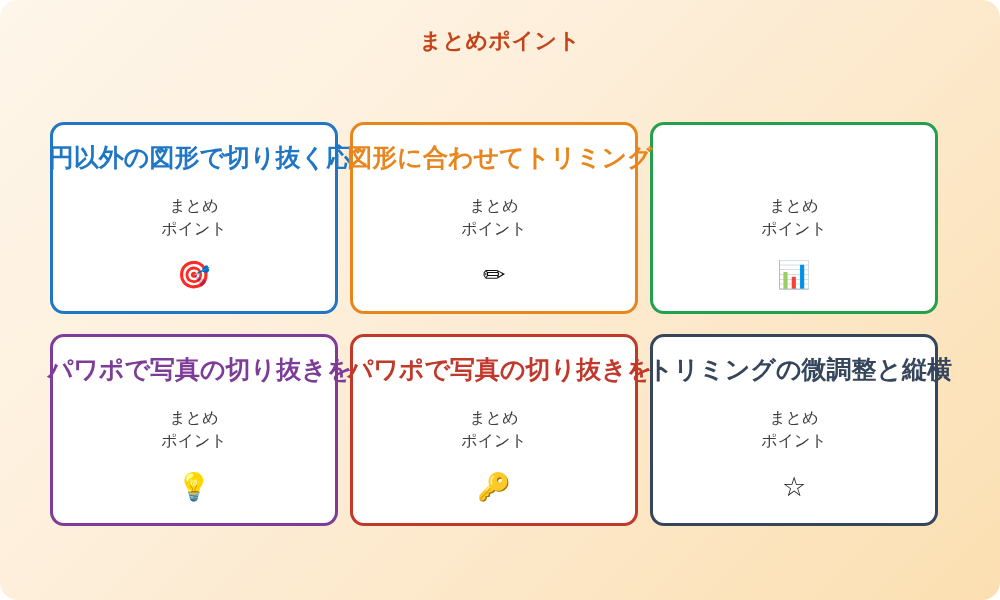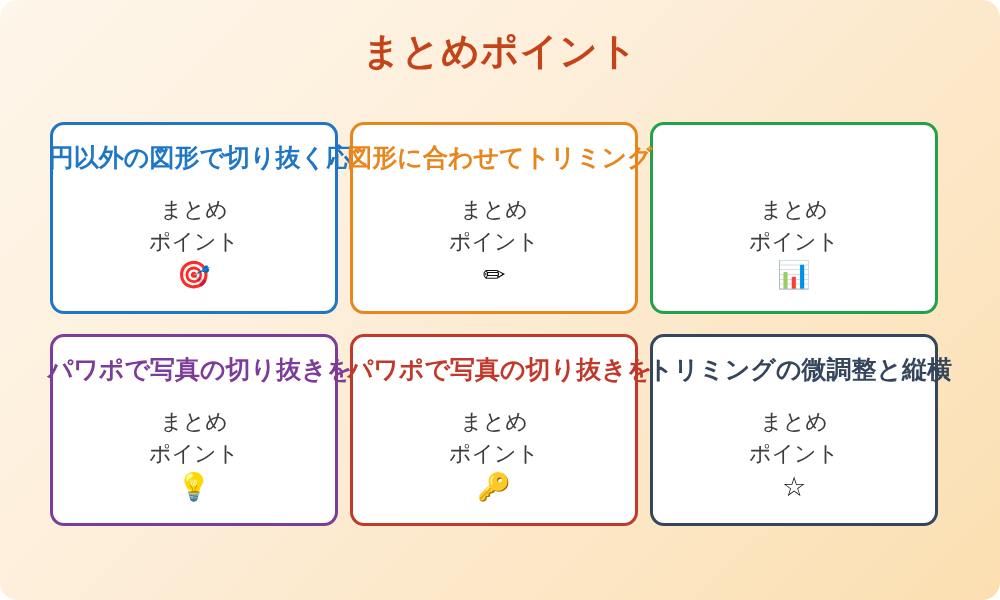--- a/index.html
+++ b/index.html
@@ -22,21 +22,21 @@
     border-radius: 18px;
     overflow: hidden;
   }
 
   #page-title {
     position: absolute;
     top: 26px;
     left: 0;
     width: 1000px;
     text-align: center;
-    font-size: 38px;
+    font-size: 22px;
     font-weight: bold;
     letter-spacing: 0.5px;
     color: #C4441A;
     white-space: nowrap;
   }
 
   #card-grid {
     position: absolute;
     left: 50px;
     top: 122px;
@@ -79,21 +79,21 @@
     z-index: 3;
     pointer-events: none;
   }
 
   .card-body {
     position: absolute;
     left: 0;
     top: 72px;
     width: 288px;
     text-align: center;
-    font-size: 22px;
+    font-size: 16px;
     line-height: 1.45;
     color: #3C3C3C;
     white-space: pre-line;
     font-weight: normal;
     z-index: 2;
   }
 
   .card-icon {
     position: absolute;
     left: 0;

